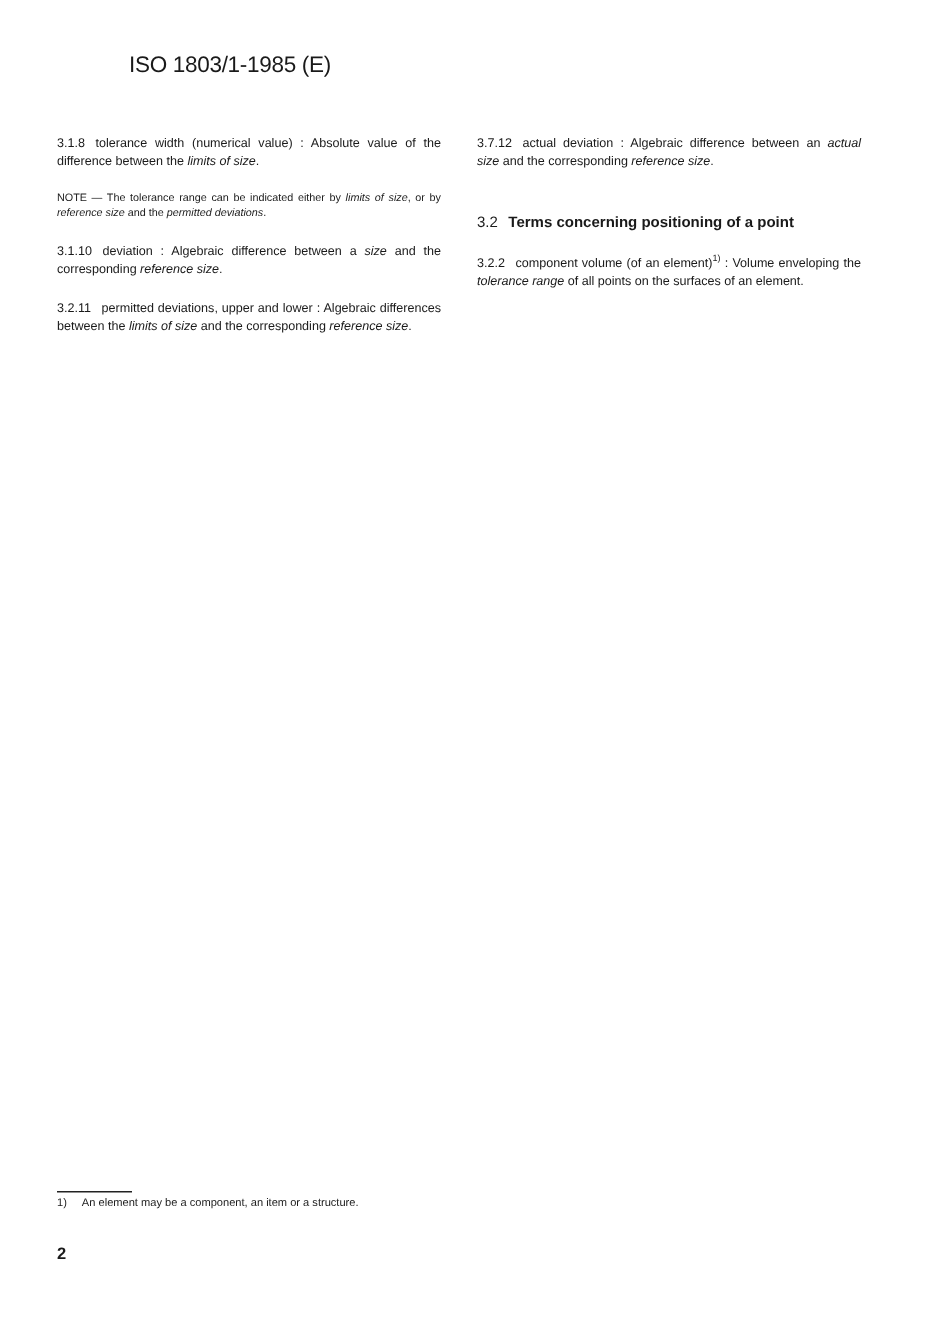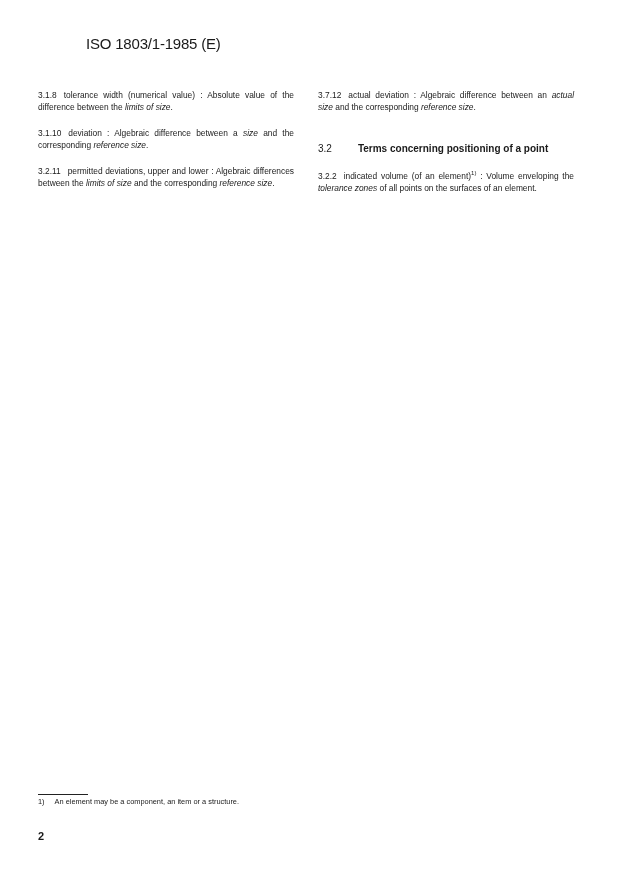--- a/index.html
+++ b/index.html
@@ -16,21 +16,21 @@
   .col.left { left: 38px; top: 89px; }
   .col.right { left: 318px; top: 89px; }
   .para { margin: 0 0 14px 0; }
   .num { font-weight: normal; margin-right: 7px; }
   .term { font-weight: normal; }
   i { font-style: italic; }
   .note { font-size: 7.2px; line-height: 10px; margin: 0 0 14px 0; }
   .section-head {
     font-weight: bold; font-size: 10px; margin: 30px 0 12px 0;
   }
-  .section-head .num { margin-right: 26px; }
+  .section-head .num { margin-right: 7px; }
   .footnote-rule {
     position: absolute; left: 38px; top: 794px; width: 50px; height: 0;
     border-top: 1px solid #222;
   }
   .footnote {
     position: absolute; left: 38px; top: 797px; font-size: 7.4px;
   }
   .footnote .fnum { margin-right: 10px; }
   .page-number {
     position: absolute; left: 38px; top: 830px; font-weight: bold; font-size: 11px;
@@ -39,37 +39,40 @@
 </style>
 </head>
 <body>
 
 <div class="header">ISO 1803/1-1985 (E)</div>
 
 <div class="col left">
   <p class="para">
     <span class="num">3.1.8</span><span class="term">tolerance width</span><span> (numerical value) : Absolute value of the difference between the </span><i>limits of size</i><span>.</span>
   </p>
+  <p class="note">
+    <span>NOTE — The tolerance range can be indicated either by </span><i>limits of size</i><span>, or by </span><i>reference size</i><span> and the </span><i>permitted deviations</i><span>.</span>
+  </p>
   <p class="para">
     <span class="num">3.1.10</span><span class="term">deviation</span><span> : Algebraic difference between a </span><i>size</i><span> and the corresponding </span><i>reference size</i><span>.</span>
   </p>
   <p class="para">
     <span class="num">3.2.11</span><span class="term">permitted deviations, upper and lower</span><span> : Algebraic differences between the </span><i>limits of size</i><span> and the corresponding </span><i>reference size</i><span>.</span>
   </p>
 </div>
 
 <div class="col right">
   <p class="para">
     <span class="num">3.7.12</span><span class="term">actual deviation</span><span> : Algebraic difference between an </span><i>actual size</i><span> and the corresponding </span><i>reference size</i><span>.</span>
   </p>
   <div class="section-head">
     <span class="num">3.2</span><span>Terms concerning positioning of a point</span>
   </div>
   <p class="para">
-    <span class="num">3.2.2</span><span class="term">indicated volume</span><span> (of an element)</span><sup>1)</sup><span> : Volume enveloping the </span><i>tolerance zones</i><span> of all points on the surfaces of an element.</span>
+    <span class="num">3.2.2</span><span class="term">component volume</span><span> (of an element)</span><sup>1)</sup><span> : Volume enveloping the </span><i>tolerance range</i><span> of all points on the surfaces of an element.</span>
   </p>
 </div>
 
 <div class="footnote-rule"></div>
 <div class="footnote">
   <span class="fnum">1)</span><span>An element may be a component, an item or a structure.</span>
 </div>
 
 <div class="page-number">2</div>
 

